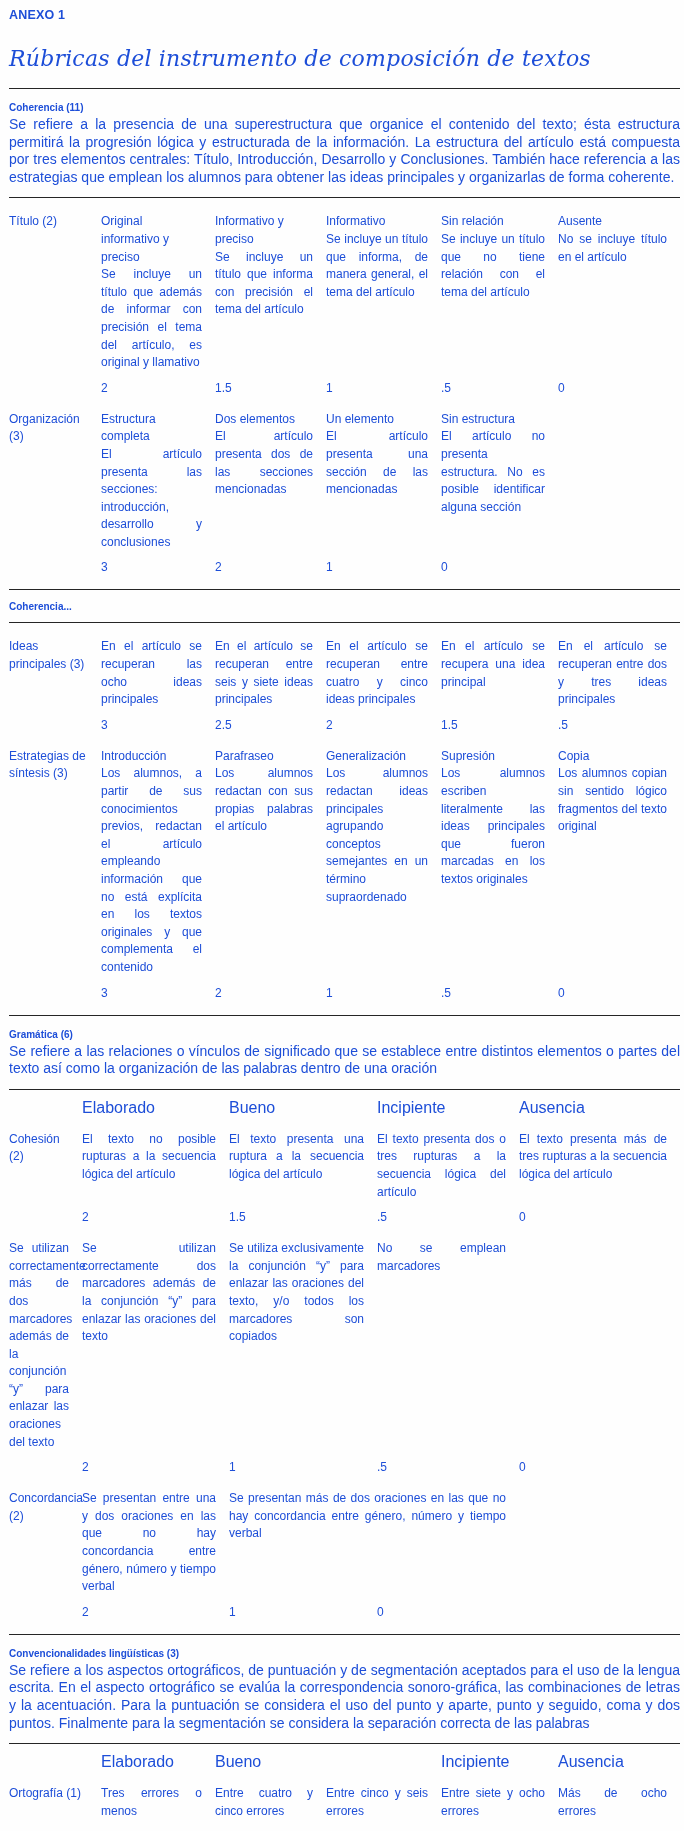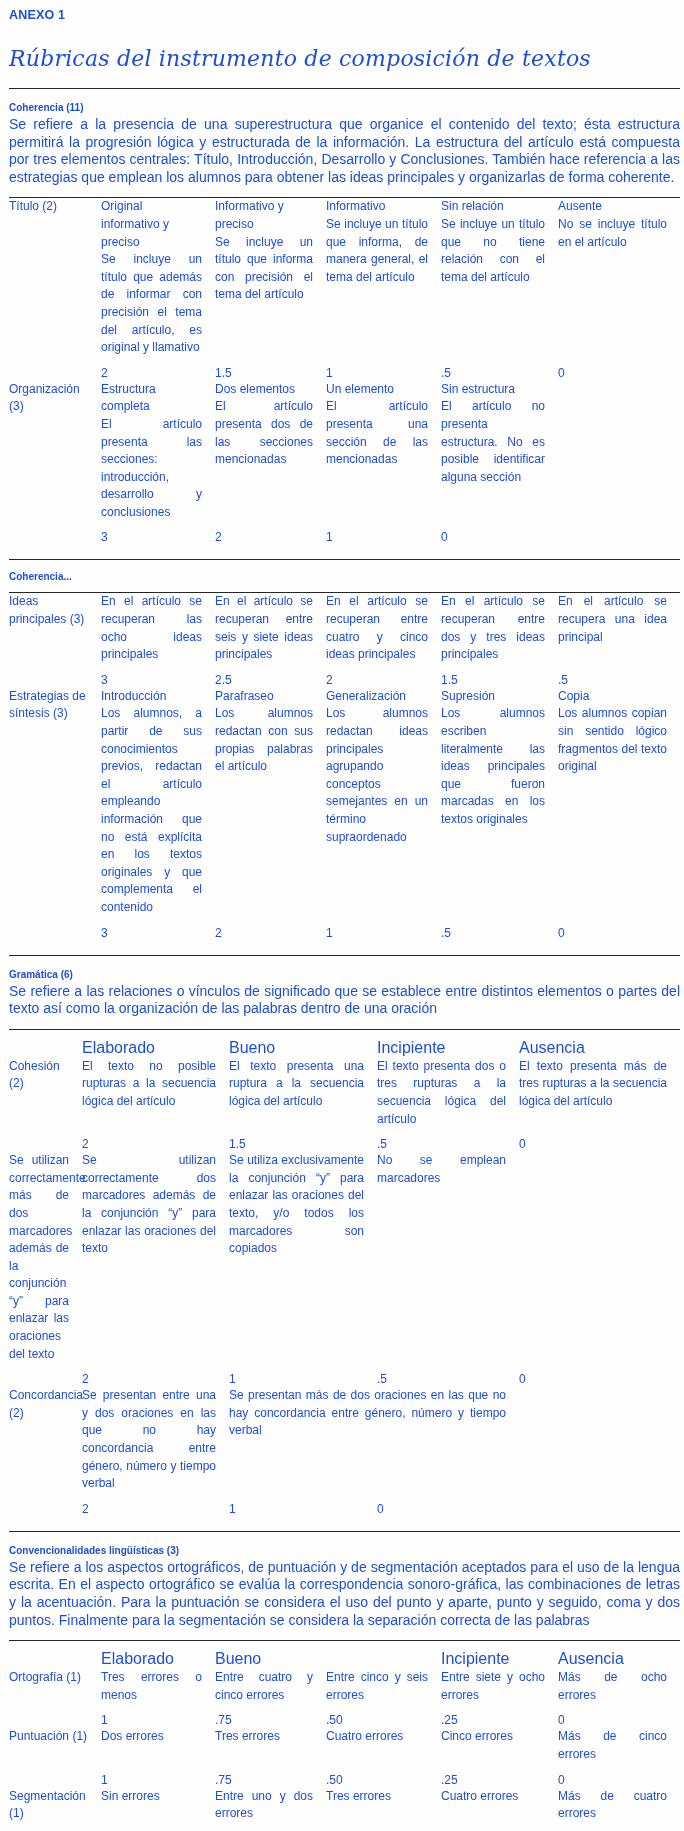--- a/index.html
+++ b/index.html
@@ -15,21 +15,21 @@
   }
   .rule{border:none;border-top:1.6px solid #262626;margin:0;}
   .sec-head{font-size:10px;font-weight:bold;margin:13px 0 3px 0;}
   .sec-head.cont{margin:11px 0 10px 0;}
   .sec-intro{font-size:14px;line-height:17.6px;text-align:justify;margin:3px 0 11px 0;}
   .table-block{margin:0 0 14px 0;}
   .grid{display:grid;}
   .t6{grid-template-columns:92px 114px 111px 115px 117px 1fr;}
   .t5{grid-template-columns:73px 147px 148px 142px 1fr;}
   .cell{padding-right:13px;font-size:12px;line-height:17.6px;box-sizing:border-box;}
-  .row{}
+  .row{margin-top:15px;}
   .row-label{padding-right:8px;}
   .lvl-desc{text-align:justify;}
   .scores{margin-top:8px;}
   .score{font-size:12px;line-height:16px;}
   .colheads{margin-top:10px;margin-bottom:2px;}
   .colhead{font-size:16px;line-height:16px;}
 </style>
 </head>
 <body>
 
@@ -109,24 +109,24 @@
           <div class="cell">
             <div class="lvl-desc">En el artículo se recuperan las ocho ideas principales</div>
           </div>
           <div class="cell">
             <div class="lvl-desc">En el artículo se recuperan entre seis y siete ideas principales</div>
           </div>
           <div class="cell">
             <div class="lvl-desc">En el artículo se recuperan entre cuatro y cinco ideas principales</div>
           </div>
           <div class="cell">
+            <div class="lvl-desc">En el artículo se recupera una idea principal</div>
+          </div>
+          <div class="cell">
             <div class="lvl-desc">En el artículo se recuperan entre dos y tres ideas principales</div>
-          </div>
-          <div class="cell">
-            <div class="lvl-desc">En el artículo se recupera una idea principal</div>
           </div>
         </div>
         <div class="grid t6 scores">
           <div class="cell"></div>
           <div class="cell score">3</div>
           <div class="cell score">2.5</div>
           <div class="cell score">2</div>
           <div class="cell score">1.5</div>
           <div class="cell score">.5</div>
         </div>

